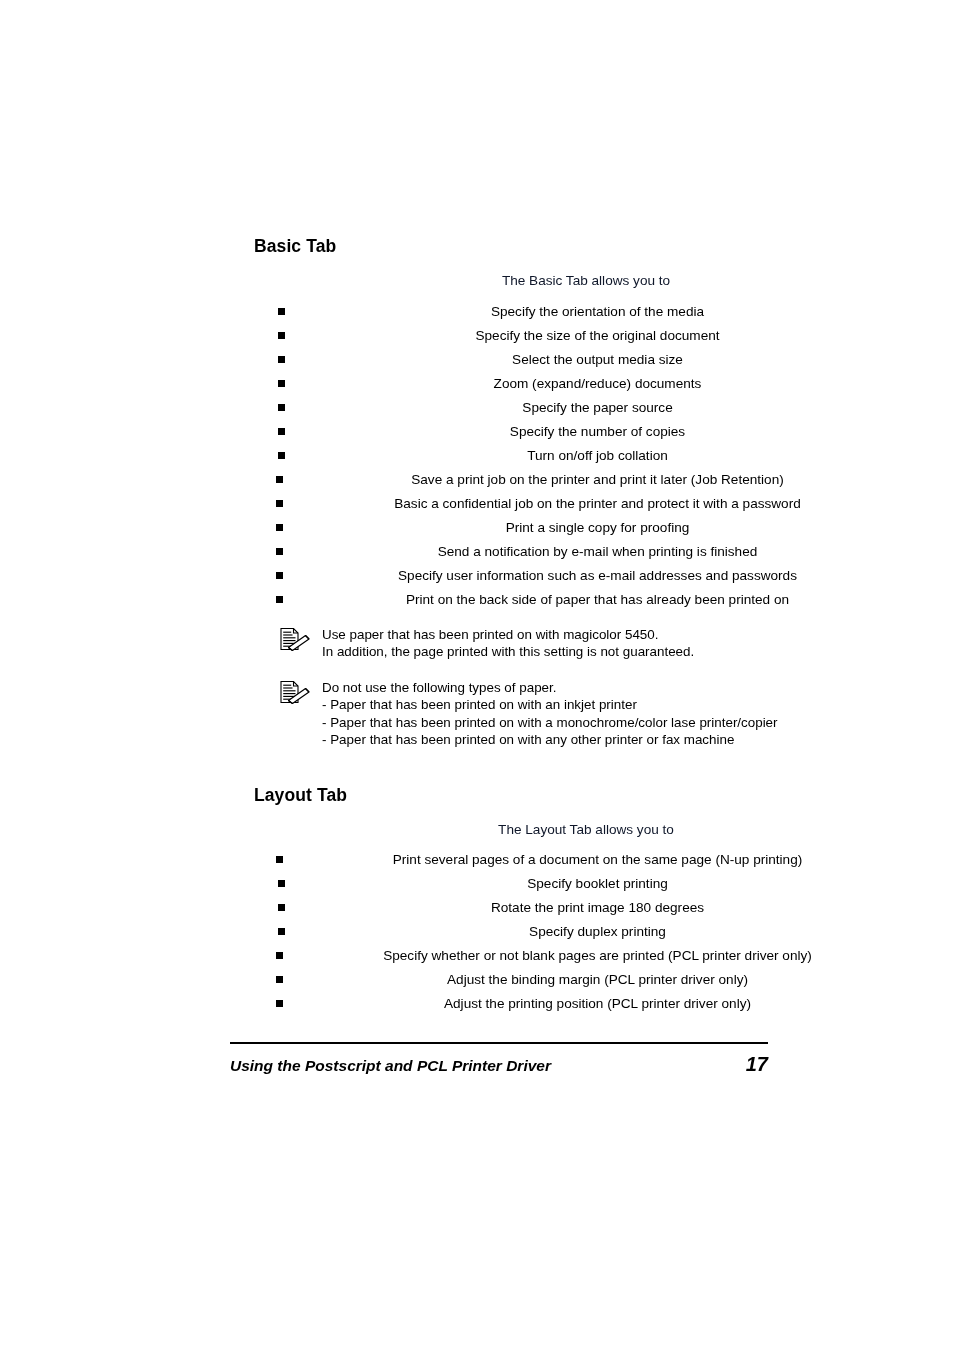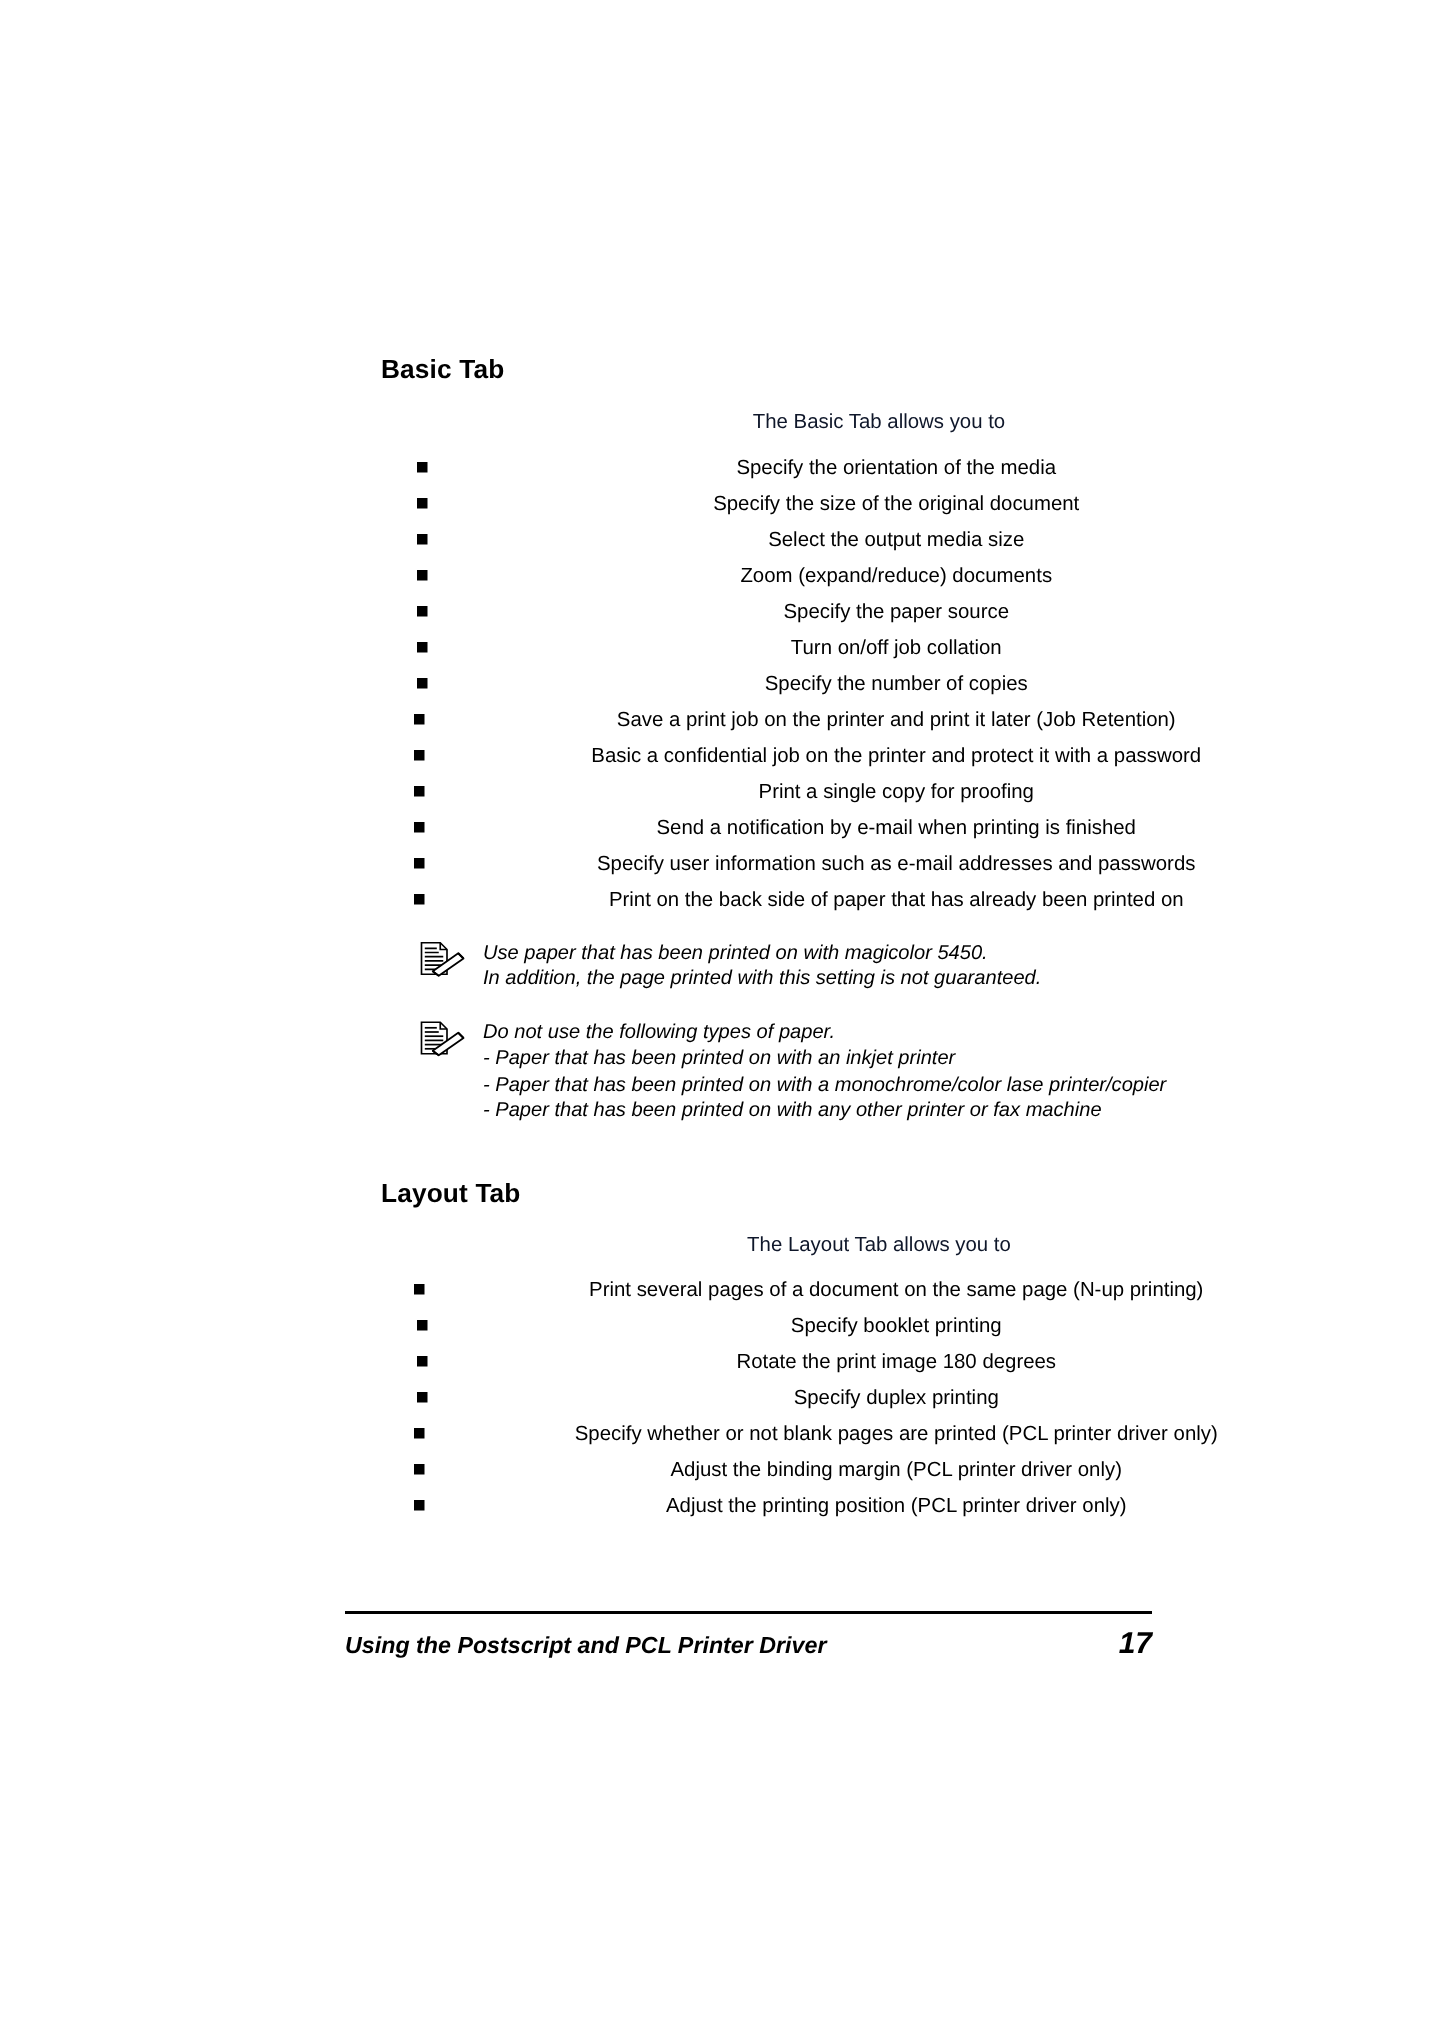--- a/index.html
+++ b/index.html
@@ -91,31 +91,30 @@
   }
   .note .note-icon {
     position: absolute;
     left: 0px;
     top: 1px;
     width: 34px;
     height: 26px;
   }
   .note .note-text {
     font-size: 13.4px;
-    font-style: italic;
     line-height: 17.5px;
     color: #000;
   }
   .note .note-text div { white-space: pre-wrap; }
 
   
   .footer {
     position: absolute;
     left: 230px;
-    top: 1074px;
+    top: 1042px;
     width: 538px;
     text-align: center;
   }
   .footer .rule {
     width: 100%;
     height: 1.6px;
     background: #000;
   }
   .footer .frow {
     display: flex;
@@ -147,22 +146,22 @@
       <h2 class="section-heading">Basic Tab</h2>
 
       <p class="intro">The Basic Tab allows you to</p>
 
       <ul class="bullets">
         <li><span class="sq"></span><span>Specify the orientation of the media</span></li>
         <li><span class="sq"></span><span>Specify the size of the original document</span></li>
         <li><span class="sq"></span><span>Select the output media size</span></li>
         <li><span class="sq"></span><span>Zoom (expand/reduce) documents</span></li>
         <li><span class="sq"></span><span>Specify the paper source</span></li>
+        <li><span class="sq"></span><span>Specify the number of copies</span></li>
         <li><span class="sq"></span><span>Turn on/off job collation</span></li>
-        <li><span class="sq"></span><span>Specify the number of copies</span></li>
         <li class="shift"><span class="sq"></span><span>Save a print job on the printer and print it later (Job Retention)</span></li>
         <li class="shift"><span class="sq"></span><span>Basic a confidential job on the printer and protect it with a password</span></li>
         <li class="shift"><span class="sq"></span><span>Print a single copy for proofing</span></li>
         <li class="shift"><span class="sq"></span><span>Send a notification by e-mail when printing is finished</span></li>
         <li class="shift"><span class="sq"></span><span>Specify user information such as e-mail addresses and passwords</span></li>
         <li class="shift"><span class="sq"></span><span>Print on the back side of paper that has already been printed on</span></li>
       </ul>
 
       <div class="note">
         <span class="note-icon">

